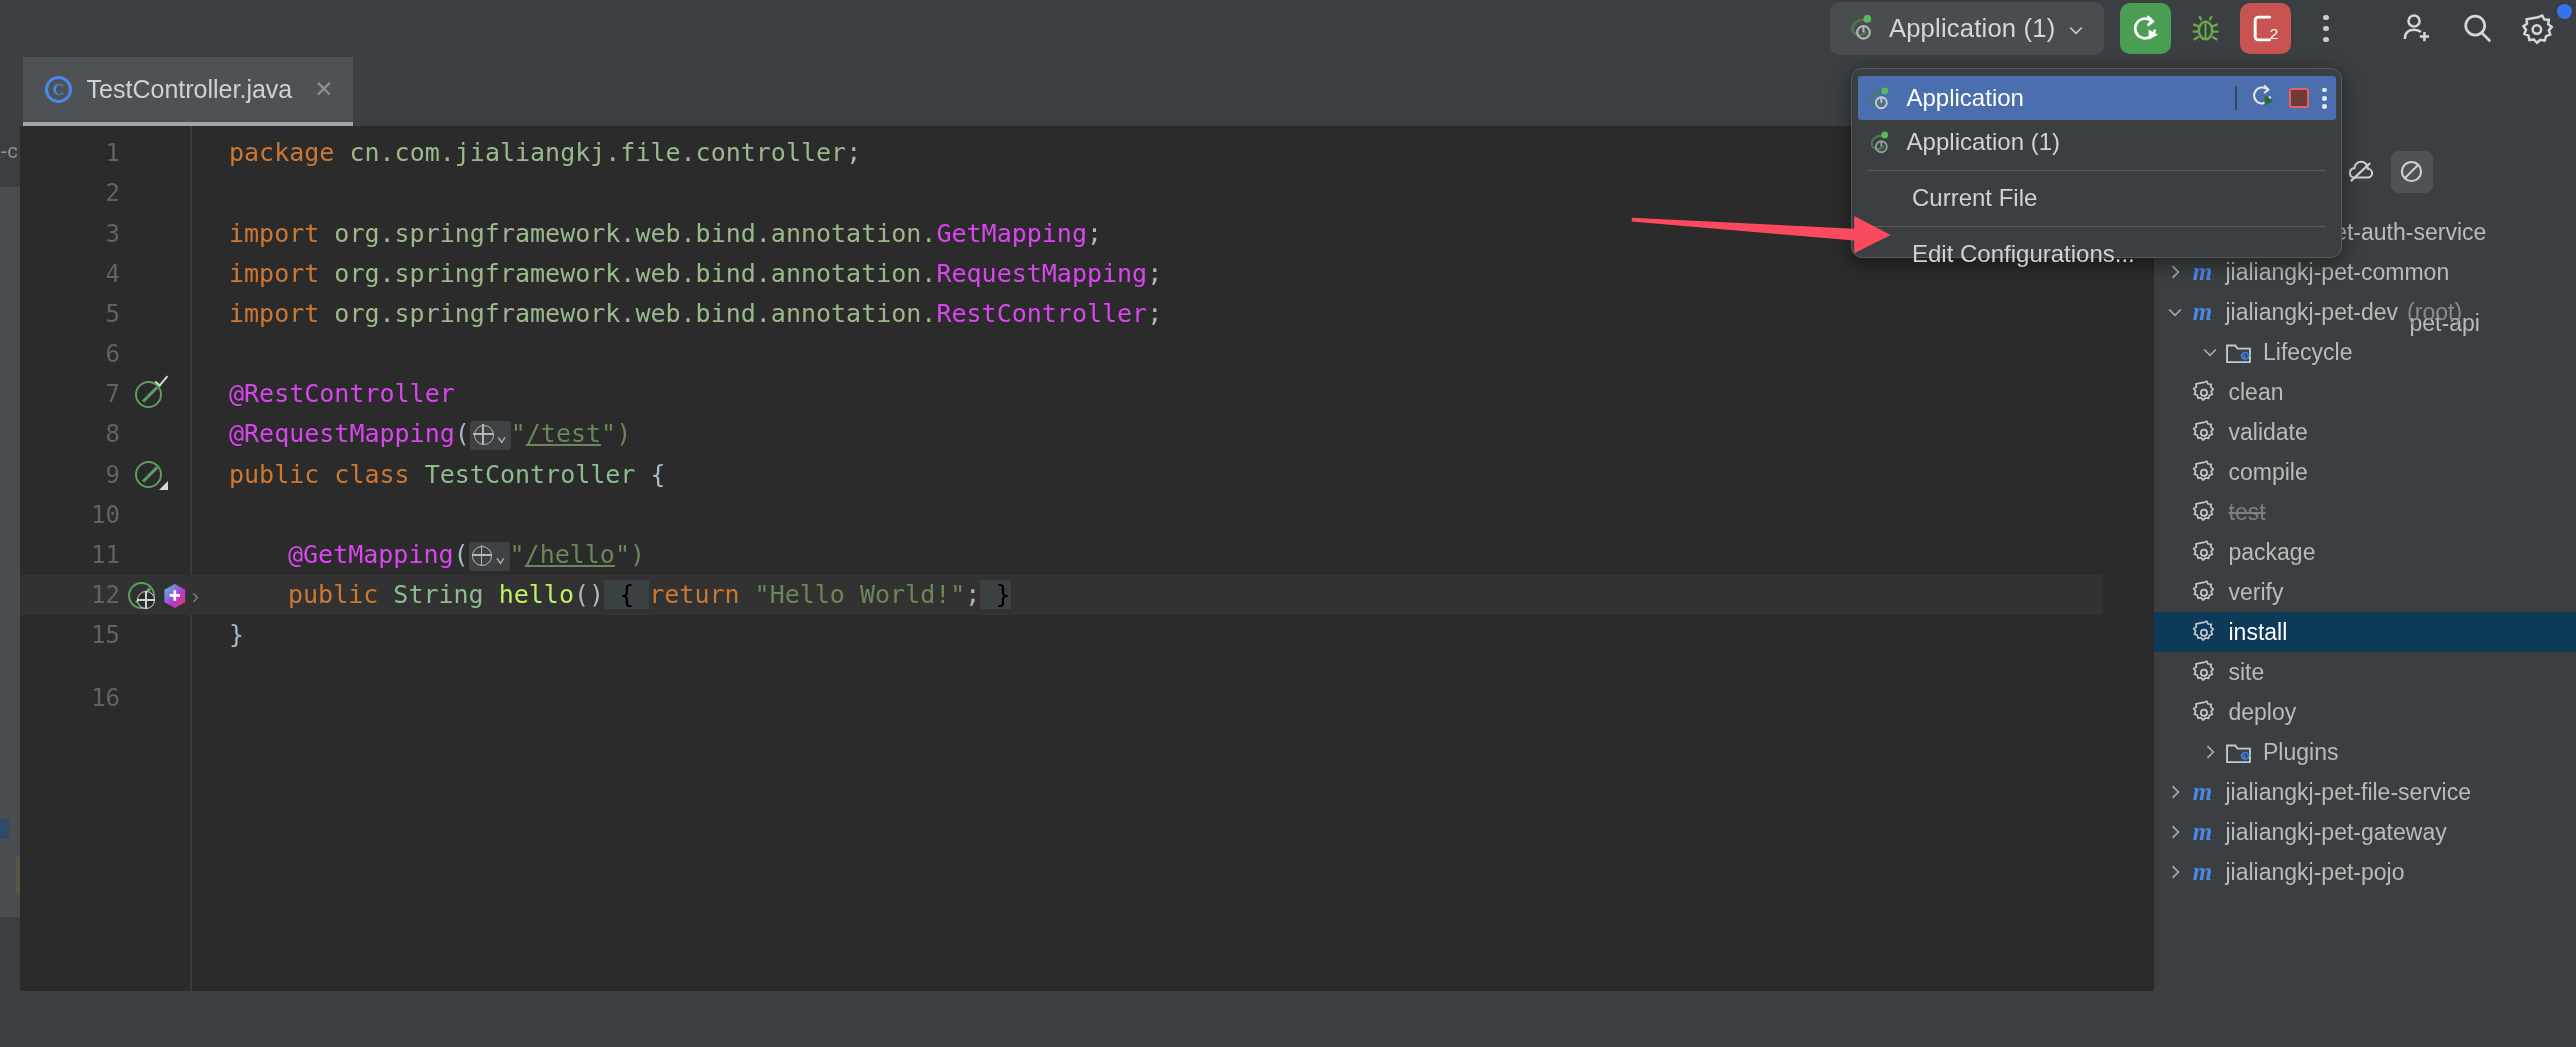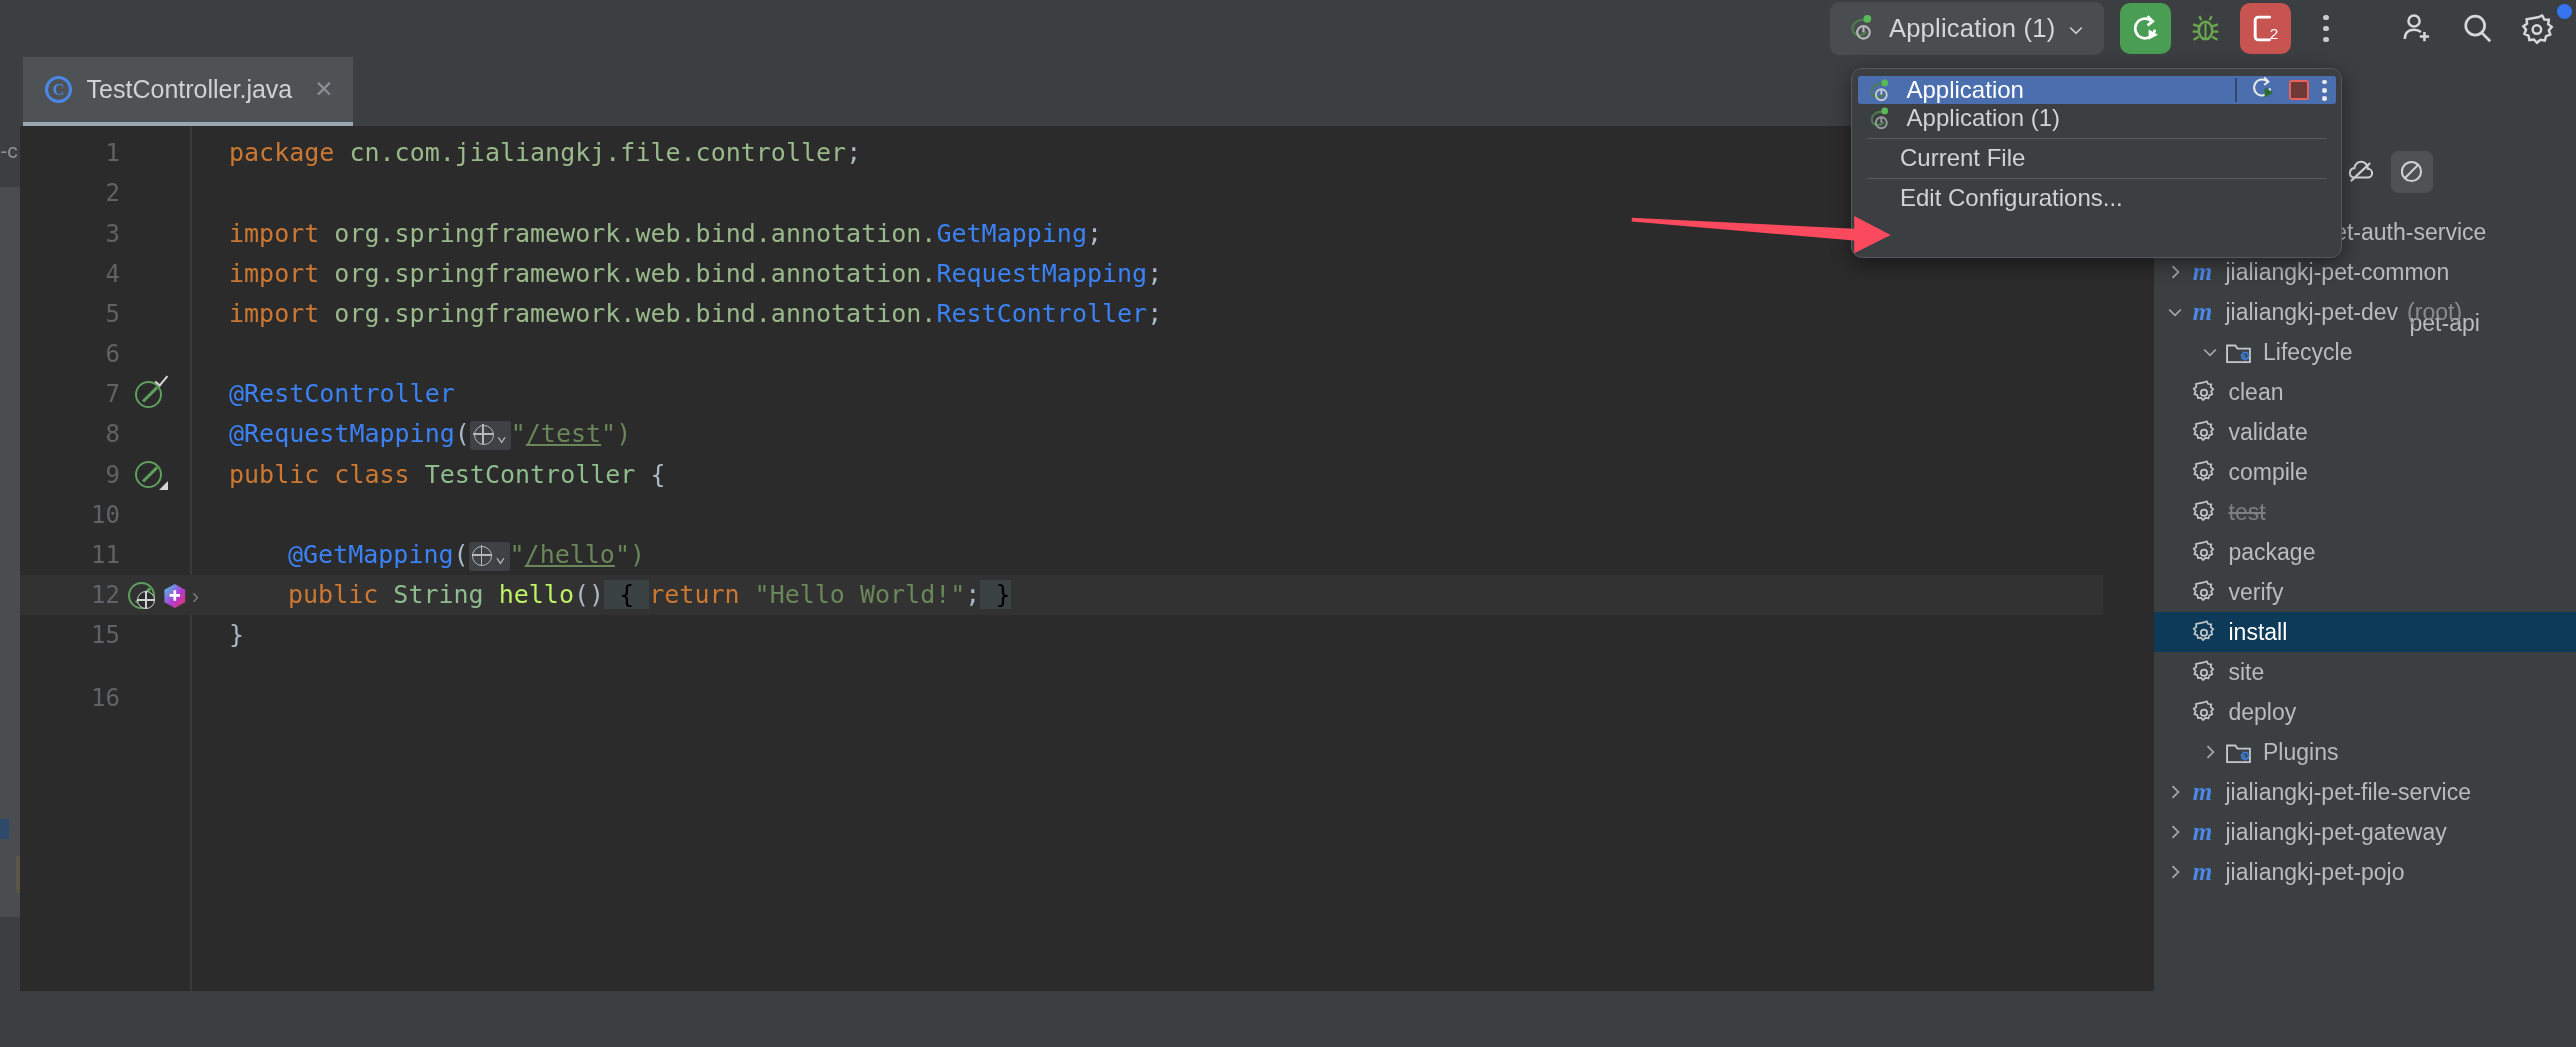--- a/index.html
+++ b/index.html
@@ -89,21 +89,21 @@
   .ln .num {
     position:absolute; left:0; width:100px; text-align:right;
     color:#606366; font-family:"DejaVu Sans Mono", monospace; font-size:24px;
   }
   .ln .txt { position:absolute; left:173px;margin-left:36px; }
   .ln.hl { background:#323232; }
 
   
   .kw { color:#cc7832; }
   .pkg { color:#9aba8c; }
-  .ann { color:#3b82f6; }
+  .ann { color:#d946ef; }
   .str { color:#6a8759; }
   .typ { color:#8fbc8f; }
   .mth { color:#bef264; }
   .pn { color:#a9b7c6; }
   .brace { color:#a9b7c6; }
   .urlstr { color:#6a8759; text-decoration: underline; text-decoration-color:#6a8759;}
   .brace-hl { background:#3b4244; }
 
   
   .g-icon { position:absolute; }
@@ -169,31 +169,31 @@
   }
 
   
   .popup {
     position:absolute; left:1851px; top:68px; width:491px; height:190px;
     background:#3c3f41; border:0.9px solid #55595b; border-radius:11px;
     box-shadow: 0 5.5px 20px rgba(0,0,0,.45);
     z-index: 40;
   }
   .popup-item {
-    display:flex; align-items:center; height:28px; padding:0 14.6px; color:#d2d2d2; font-size:24px;
+    display:flex; align-items:center; height:44px; padding:0 14.6px; color:#d2d2d2; font-size:24px;
   }
   .popup-item.selected { background:#4b6eaf; color:#ffffff; border-radius:2.7px; margin:0 5.5px; padding:0 9px;}
   .popup-item .ico { width:31px; margin-right:9px; display:flex; align-items:center; }
   .popup-sep { height:0.9px; background:#55595b; margin:5.5px 14.6px; }
   .popup-actions { margin-left:auto; display:flex; align-items:center; gap:12.8px; }
   .vbar { width:1.8px; height:24px; background:#1f1f1f; opacity:.5; }
   .stop-sq { width:20px;height:20px; background:#6e3a38; border:2.3px solid #e8625d; border-radius:2.7px;}
   .kebab-w { display:flex; flex-direction:column; align-items:center; }
   .kebab-w i { width:4.6px;height:4.6px;border-radius:50%; background:#e8e8e8; margin:1.8px 0; display:block;}
-  .popup-item.plain { padding-left:48px; }
+  .popup-item.plain { padding-left:60px; }
 
   
   .red-arrow { position:absolute; left:1588px; top:205px; z-index:60; }
 
   
   .bottom-bar { position:absolute; left:0; top:991px; width:2576px; height:57px; background:#3c3f41; }
   .editor-right-filler { position:absolute; left:2103px; top:126px; width:51px; height:865px; background:#2b2b2b;}
 </style>
 </head>
 <body>

